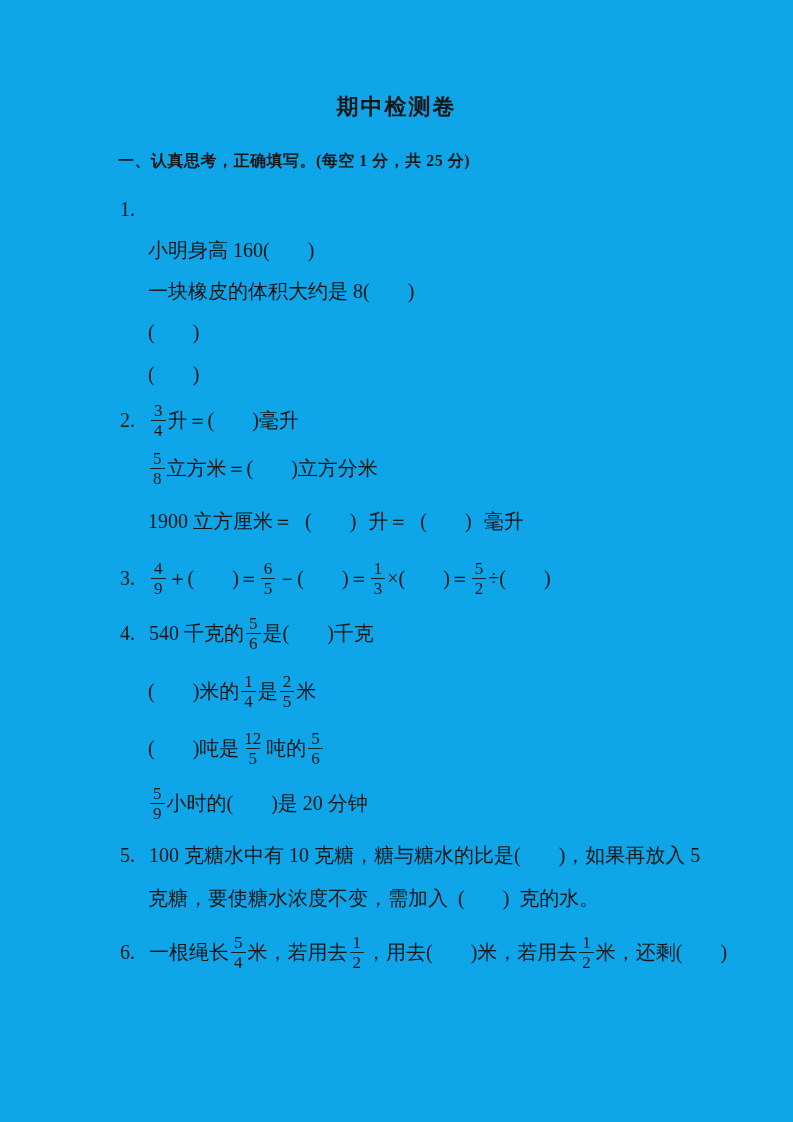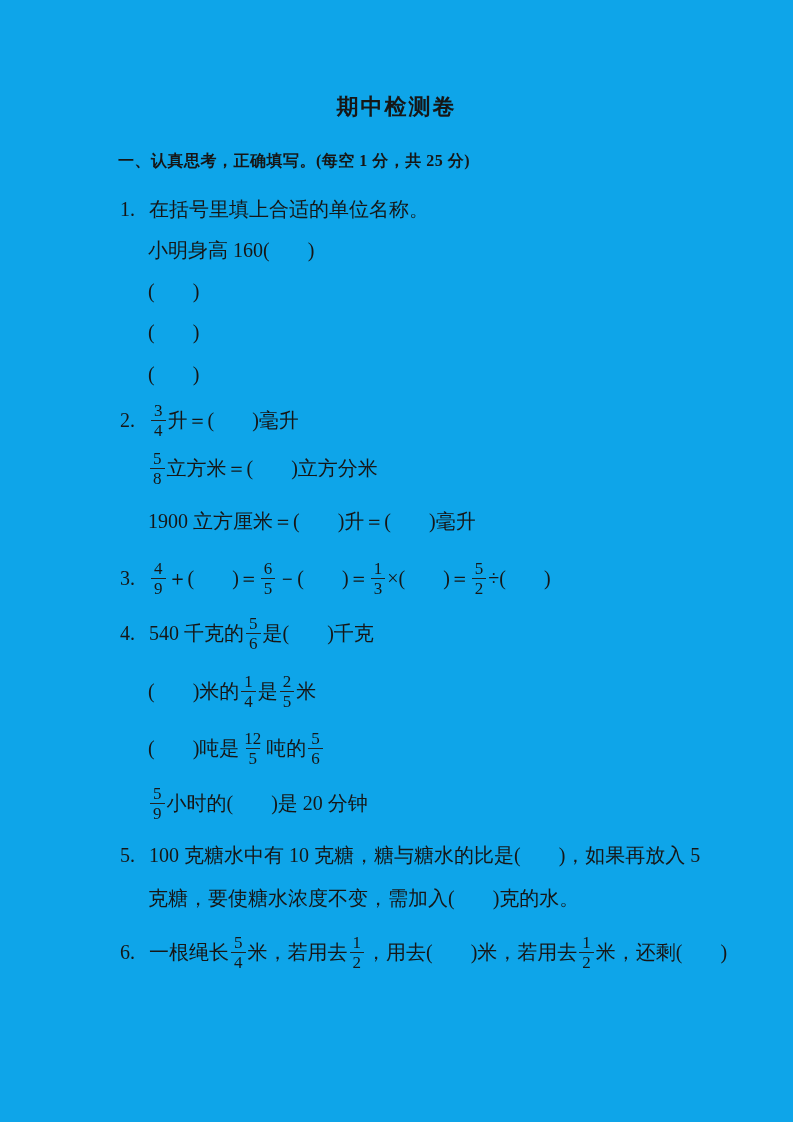--- a/index.html
+++ b/index.html
@@ -61,40 +61,40 @@
   .blank { display: inline-flex; align-items: center; }
   .blank .gap { display: inline-block; width: 38px; }
   
   .ln-0  { margin-top: 23px; }
   .ln-1  { margin-top: 16px; }
   .ln-2  { margin-top: 16px; }
   .ln-3  { margin-top: 16px; }
   .ln-4  { margin-top: 17px; }
   .ln-5  { margin-top: 14px; }
   .ln-6  { margin-top: 9px;  }
-  .ln-7  { margin-top: 21px; }
+  .ln-7  { margin-top: 21px; gap: 12px; }
   .ln-8  { margin-top: 25px; }
   .ln-9  { margin-top: 16px; }
   .ln-10 { margin-top: 19px; }
   .ln-11 { margin-top: 18px; }
   .ln-12 { margin-top: 16px; }
   .ln-13 { margin-top: 20px; }
-  .ln-14 { margin-top: 18px; }
+  .ln-14 { margin-top: 18px; gap: 10px; }
   .ln-15 { margin-top: 22px; }
 </style>
 </head>
 <body>
 
 <div class="page">
   <h1 class="title">期中检测卷</h1>
   <div class="heading">一、认真思考，正确填写。(每空 1 分，共 25 分)</div>
 
-  <div class="line item ln-0"><span class="qnum">1.</span><span class="run">在括号里填上合适的单位名称。</span></div>
+  <div class="line item ln-0"><span class="qnum">1.</span></div>
   <div class="line ln-1"><span class="run">小明身高 160</span><span class="blank"><span class="paren">(</span><span class="gap"></span><span class="paren">)</span></span></div>
-  <div class="line ln-2"><span class="blank"><span class="paren">(</span><span class="gap"></span><span class="paren">)</span></span></div>
+  <div class="line ln-2"><span class="run">一块橡皮的体积大约是 8</span><span class="blank"><span class="paren">(</span><span class="gap"></span><span class="paren">)</span></span></div>
   <div class="line ln-3"><span class="blank"><span class="paren">(</span><span class="gap"></span><span class="paren">)</span></span></div>
   <div class="line ln-4"><span class="blank"><span class="paren">(</span><span class="gap"></span><span class="paren">)</span></span></div>
   <div class="line item ln-5"><span class="qnum">2.</span><span class="frac"><span class="num">3</span><span class="den">4</span></span><span class="run">升＝</span><span class="blank"><span class="paren">(</span><span class="gap"></span><span class="paren">)</span></span><span class="run">毫升</span></div>
   <div class="line ln-6"><span class="frac"><span class="num">5</span><span class="den">8</span></span><span class="run">立方米＝</span><span class="blank"><span class="paren">(</span><span class="gap"></span><span class="paren">)</span></span><span class="run">立方分米</span></div>
   <div class="line ln-7"><span class="run">1900 立方厘米＝</span><span class="blank"><span class="paren">(</span><span class="gap"></span><span class="paren">)</span></span><span class="run">升＝</span><span class="blank"><span class="paren">(</span><span class="gap"></span><span class="paren">)</span></span><span class="run">毫升</span></div>
   <div class="line item ln-8"><span class="qnum">3.</span><span class="frac"><span class="num">4</span><span class="den">9</span></span><span class="run">＋</span><span class="blank"><span class="paren">(</span><span class="gap"></span><span class="paren">)</span></span><span class="run">＝</span><span class="frac"><span class="num">6</span><span class="den">5</span></span><span class="run">－</span><span class="blank"><span class="paren">(</span><span class="gap"></span><span class="paren">)</span></span><span class="run">＝</span><span class="frac"><span class="num">1</span><span class="den">3</span></span><span class="run">×</span><span class="blank"><span class="paren">(</span><span class="gap"></span><span class="paren">)</span></span><span class="run">＝</span><span class="frac"><span class="num">5</span><span class="den">2</span></span><span class="run">÷</span><span class="blank"><span class="paren">(</span><span class="gap"></span><span class="paren">)</span></span></div>
   <div class="line item ln-9"><span class="qnum">4.</span><span class="run">540 千克的</span><span class="frac"><span class="num">5</span><span class="den">6</span></span><span class="run">是</span><span class="blank"><span class="paren">(</span><span class="gap"></span><span class="paren">)</span></span><span class="run">千克</span></div>
   <div class="line ln-10"><span class="blank"><span class="paren">(</span><span class="gap"></span><span class="paren">)</span></span><span class="run">米的</span><span class="frac"><span class="num">1</span><span class="den">4</span></span><span class="run">是</span><span class="frac"><span class="num">2</span><span class="den">5</span></span><span class="run">米</span></div>
   <div class="line ln-11"><span class="blank"><span class="paren">(</span><span class="gap"></span><span class="paren">)</span></span><span class="run">吨是</span><span class="frac"><span class="num">12</span><span class="den">5</span></span><span class="run">吨的</span><span class="frac"><span class="num">5</span><span class="den">6</span></span></div>
   <div class="line ln-12"><span class="frac"><span class="num">5</span><span class="den">9</span></span><span class="run">小时的</span><span class="blank"><span class="paren">(</span><span class="gap"></span><span class="paren">)</span></span><span class="run">是 20 分钟</span></div>

